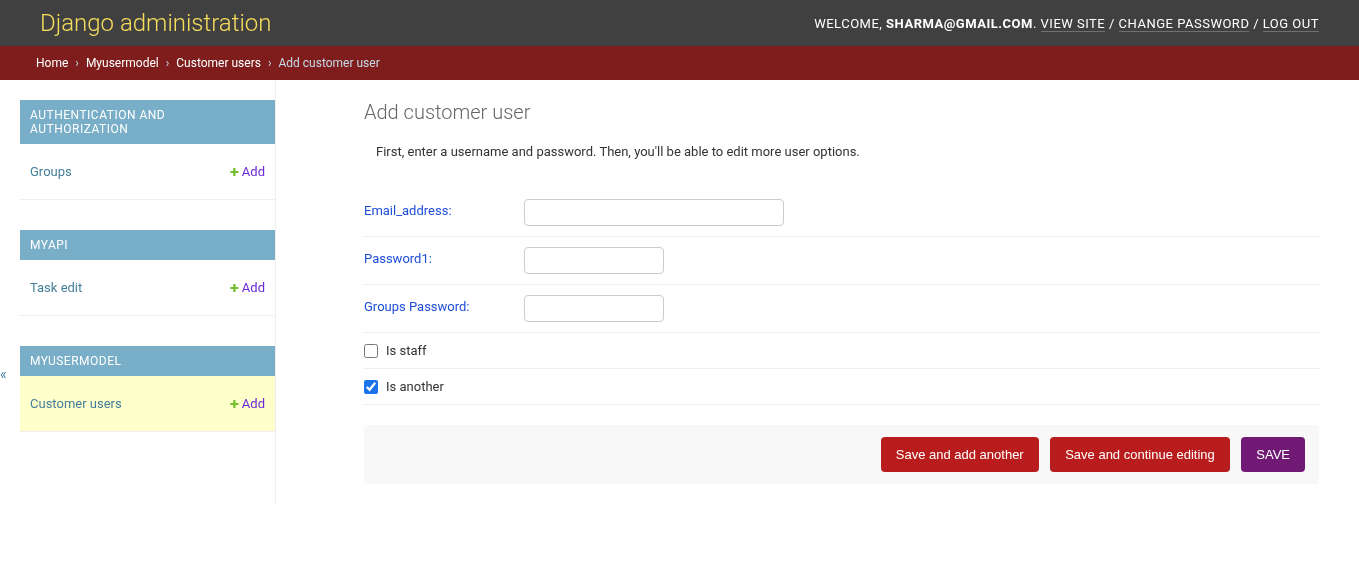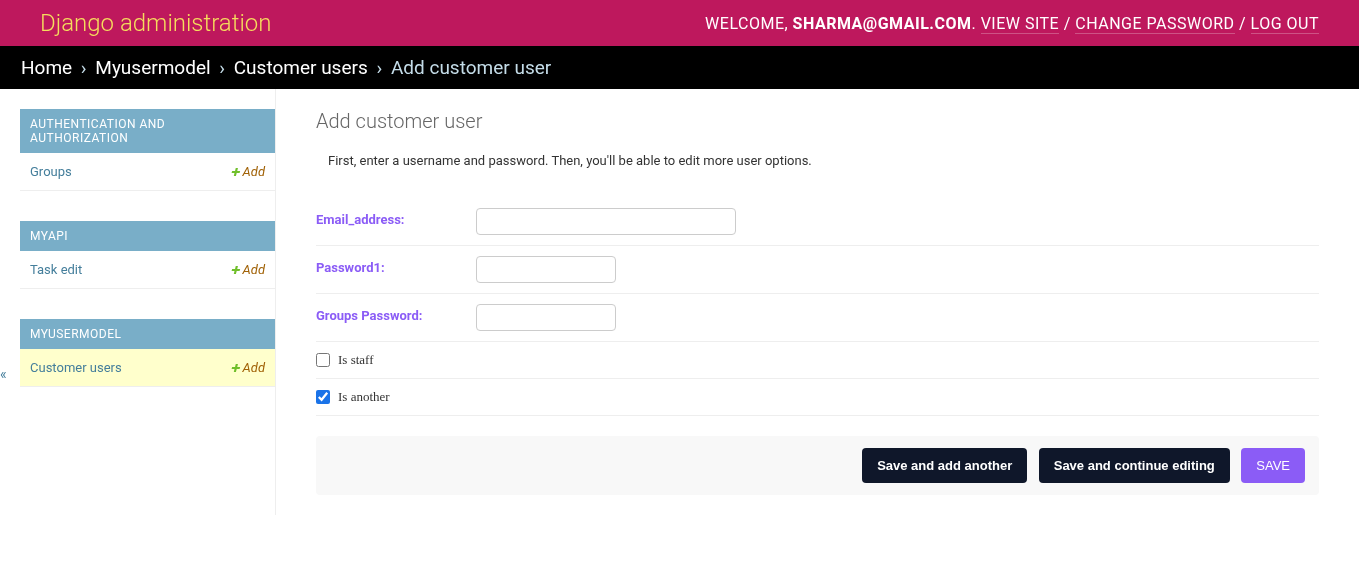--- a/index.html
+++ b/index.html
@@ -1,59 +1,59 @@
 <!DOCTYPE html>
 <html><head>
 <meta charset="utf-8">
 <style>
 * { margin: 0; padding: 0; box-sizing: border-box; }
 body { font-family: "Roboto", "Lucida Grande", Verdana, Arial, sans-serif; font-size: 14px; color: #333; background: #fff; }
 a { text-decoration: none; }
 
-#header { background: #be185d; color: #ffc; padding: 10px 40px; height: 46px; display: flex; justify-content: space-between; align-items: center; }
+#header { background: #404040; color: #ffc; padding: 10px 40px; height: 46px; display: flex; justify-content: space-between; align-items: center; }
 #branding h1 { font-weight: 300; font-size: 24px; color: #f5dd5d; margin: 0; }
 #branding h1 a { color: #f5dd5d; }
-#user-tools { font-size: 16px; text-align: right; color: #fff; letter-spacing: 0.5px; text-transform: uppercase; }
+#user-tools { font-size: 13px; text-align: right; color: #fff; letter-spacing: 0.5px; text-transform: uppercase; }
 #user-tools a { color: #fff; border-bottom: 1px solid rgba(255,255,255,.25); }
 #user-tools strong { font-weight: bold; }
 
-.breadcrumbs { background: #000000; padding: 10px 21px; color: #c4dce8; font-size: 19px; }
+.breadcrumbs { background: #7f1d1d; padding: 10px 36px; color: #c4dce8; font-size: 12px; }
 .breadcrumbs a { color: #fff; }
 .breadcrumbs .sep { margin: 0 4px; color: #c4dce8; }
 .breadcrumbs .current { color: #c4dce8; }
 
-.main { display: flex; }
+.main { display: flex; gap: 48px; }
 #nav-sidebar { width: 276px; flex: 0 0 276px; border-right: 1px solid #eee; padding: 20px 0 0 20px; }
 .toggle-nav { position: absolute; left: 0; top: 366px; color: #447e9b; font-size: 14px; cursor: pointer; }
 
 .module { margin-bottom: 30px; background: #fff; }
 .module caption, .module .section { background: #79aec8; color: #fff; padding: 8px 10px; font-size: 12px; font-weight: 400; text-transform: uppercase; text-align: left; letter-spacing: .5px; }
 .module table { width: 100%; border-collapse: collapse; }
 .module tr { border-bottom: 1px solid #eee; }
 .module tr.current-model { background: #ffc; }
-.module th { padding: 11px 10px; font-weight: 400; font-size: 13px; text-align: left; }
+.module th { padding: 20px 10px; font-weight: 400; font-size: 13px; text-align: left; }
 .module th a { color: #447e9b; }
 .module td { padding: 8px 10px; font-size: 13px; text-align: right; white-space: nowrap; }
-.addlink { color: #a16207; font-style: italic; }
+.addlink { color: #6d28d9; }
 .addlink::before { content: "✚"; color: #70bf2b; font-size: 11px; margin-right: 3px; }
 
 #content { flex: 1; padding: 20px 40px; }
 #content h1 { font-size: 20px; font-weight: 300; color: #666; margin: 0 0 20px; }
 .help-intro { font-size: 13px; color: #333; margin-bottom: 30px; margin-left: 12px; }
 
 .form-row { padding: 10px 0; border-bottom: 1px solid #eee; overflow: hidden; font-size: 13px; }
-.form-row label { display: block; float: left; width: 160px; padding: 4px 10px 0 0; font-weight: 700; color: #8b5cf6; font-size: 13px; }
+.form-row label { display: block; float: left; width: 160px; padding: 4px 10px 0 0; font-weight: 400; color: #1d4ed8; font-size: 13px; }
 .form-row input[type=text], .form-row input[type=password] { width: 260px; padding: 5px 6px; border: 1px solid #ccc; border-radius: 4px; font-size: 13px; }
 .form-row.checkbox-row input[type=checkbox] { margin-right: 8px; vertical-align: middle; width: 14px; height: 14px; accent-color: #1a73e8; }
-.form-row.checkbox-row label { float: none; display: inline; padding: 0; font-weight: 400; color: #333; font-family: Liberation Serif, serif; }
+.form-row.checkbox-row label { float: none; display: inline; padding: 0; font-weight: 400; color: #333; }
 .form-row .checkbox-wrap { display: flex; align-items: center; }
 
 .submit-row { background: #f8f8f8; padding: 12px 14px; margin-top: 20px; border-radius: 4px; overflow: hidden; text-align: right; }
-.submit-row input, .submit-row button { background: #0f172a; color: #fff; border: none; padding: 10px 15px; border-radius: 4px; font-size: 13px; cursor: pointer; margin-left: 8px; font-weight: bold; }
-.submit-row input.default { background: #8b5cf6; font-weight: 400; text-transform: uppercase; }
+.submit-row input, .submit-row button { background: #b91c1c; color: #fff; border: none; padding: 10px 15px; border-radius: 4px; font-size: 13px; cursor: pointer; margin-left: 8px; }
+.submit-row input.default { background: #701a75; font-weight: 400; text-transform: uppercase; }
 
 .pw-field { width: 140px !important; }
 </style>
 </head>
 <body>
 
 <div id="header">
   <div id="branding">
     <h1><a href="#">Django administration</a></h1>
   </div>

